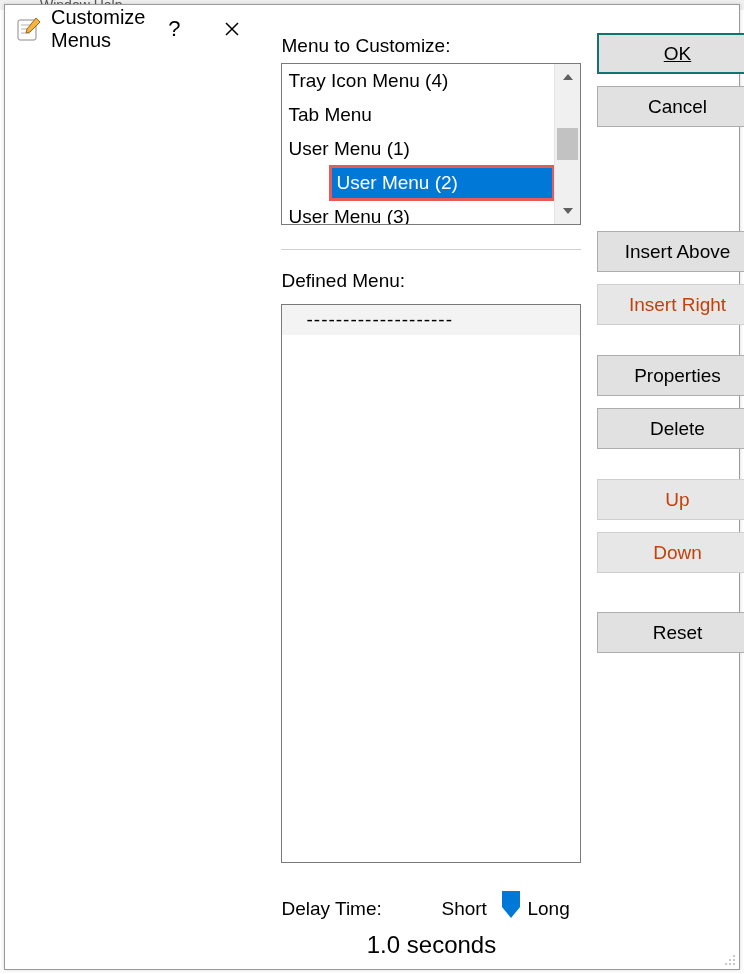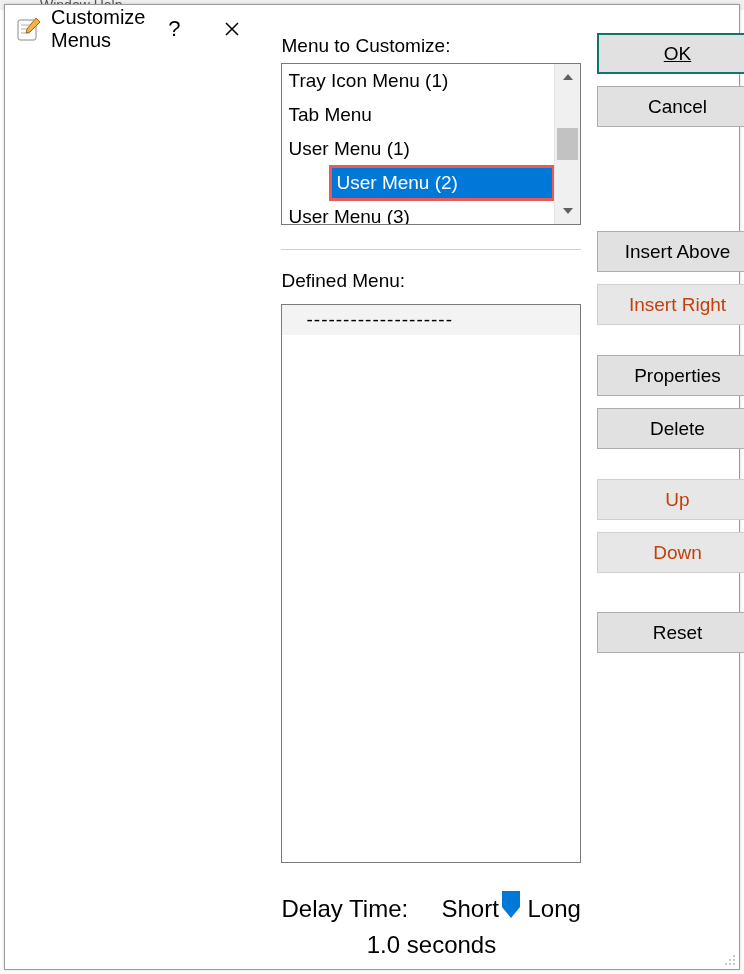--- a/index.html
+++ b/index.html
@@ -178,21 +178,21 @@
   .btn.highlight {
     outline: 3px solid #e65a5a;
     outline-offset: 0;
   }
   .btn-gap-lg { margin-bottom: 50px; }
   
   .slider-row {
     display: flex;
     align-items: center;
     margin-top: 28px;
-    font-size: 24px;
+    font-size: 19px;
   }
   .slider-row .slider-label-left { width: 160px; }
   .slider-row .slider-cap { width: 70px; text-align: left; }
   .slider-row .slider-cap.right { text-align: left; padding-left: 16px; }
   .slider-wrap {
     flex: 1;
     position: relative;
     height: 36px;
   }
   .slider-track {
@@ -260,21 +260,21 @@
         </svg>
     </div>
   </div>
 
   <div class="content">
     <div class="left-col">
       <div class="label">Menu to Customize:</div>
 
       <div class="listbox">
         <div class="items">
-          <div class="item">Tray Icon Menu (1)</div>
+          <div class="item">Tray Icon Menu (4)</div>
           <div class="item">Tab Menu</div>
           <div class="item">User Menu (1)</div>
           <div class="item selected highlight-box">User Menu (2)</div>
           <div class="item">User Menu (3)</div>
         </div>
         <div class="scrollbar">
           <div class="arrow">
             <svg width="10" height="6" viewBox="0 0 10 6">
                 <path d="M0 6 L5 0 L10 6 Z" fill="#606060"></path>
               </svg>

